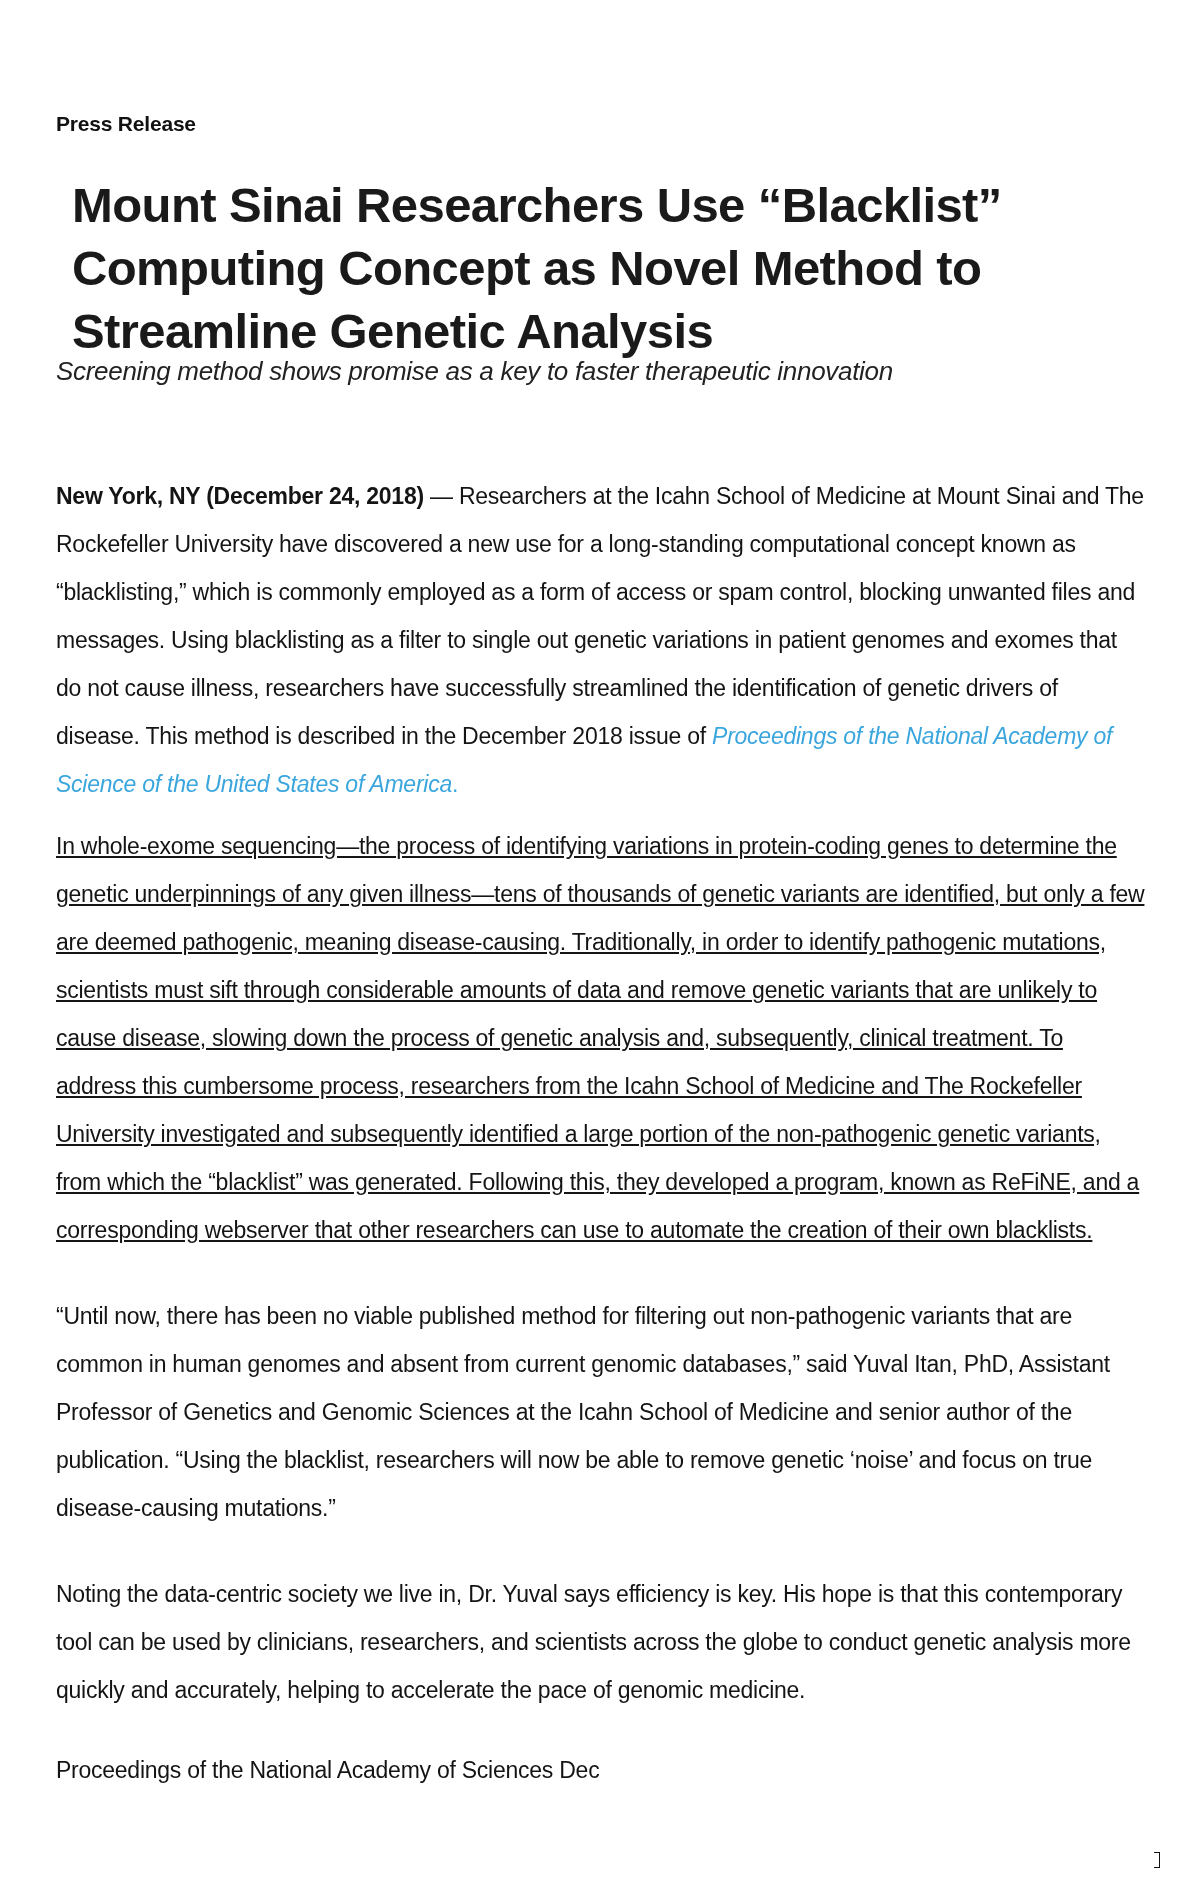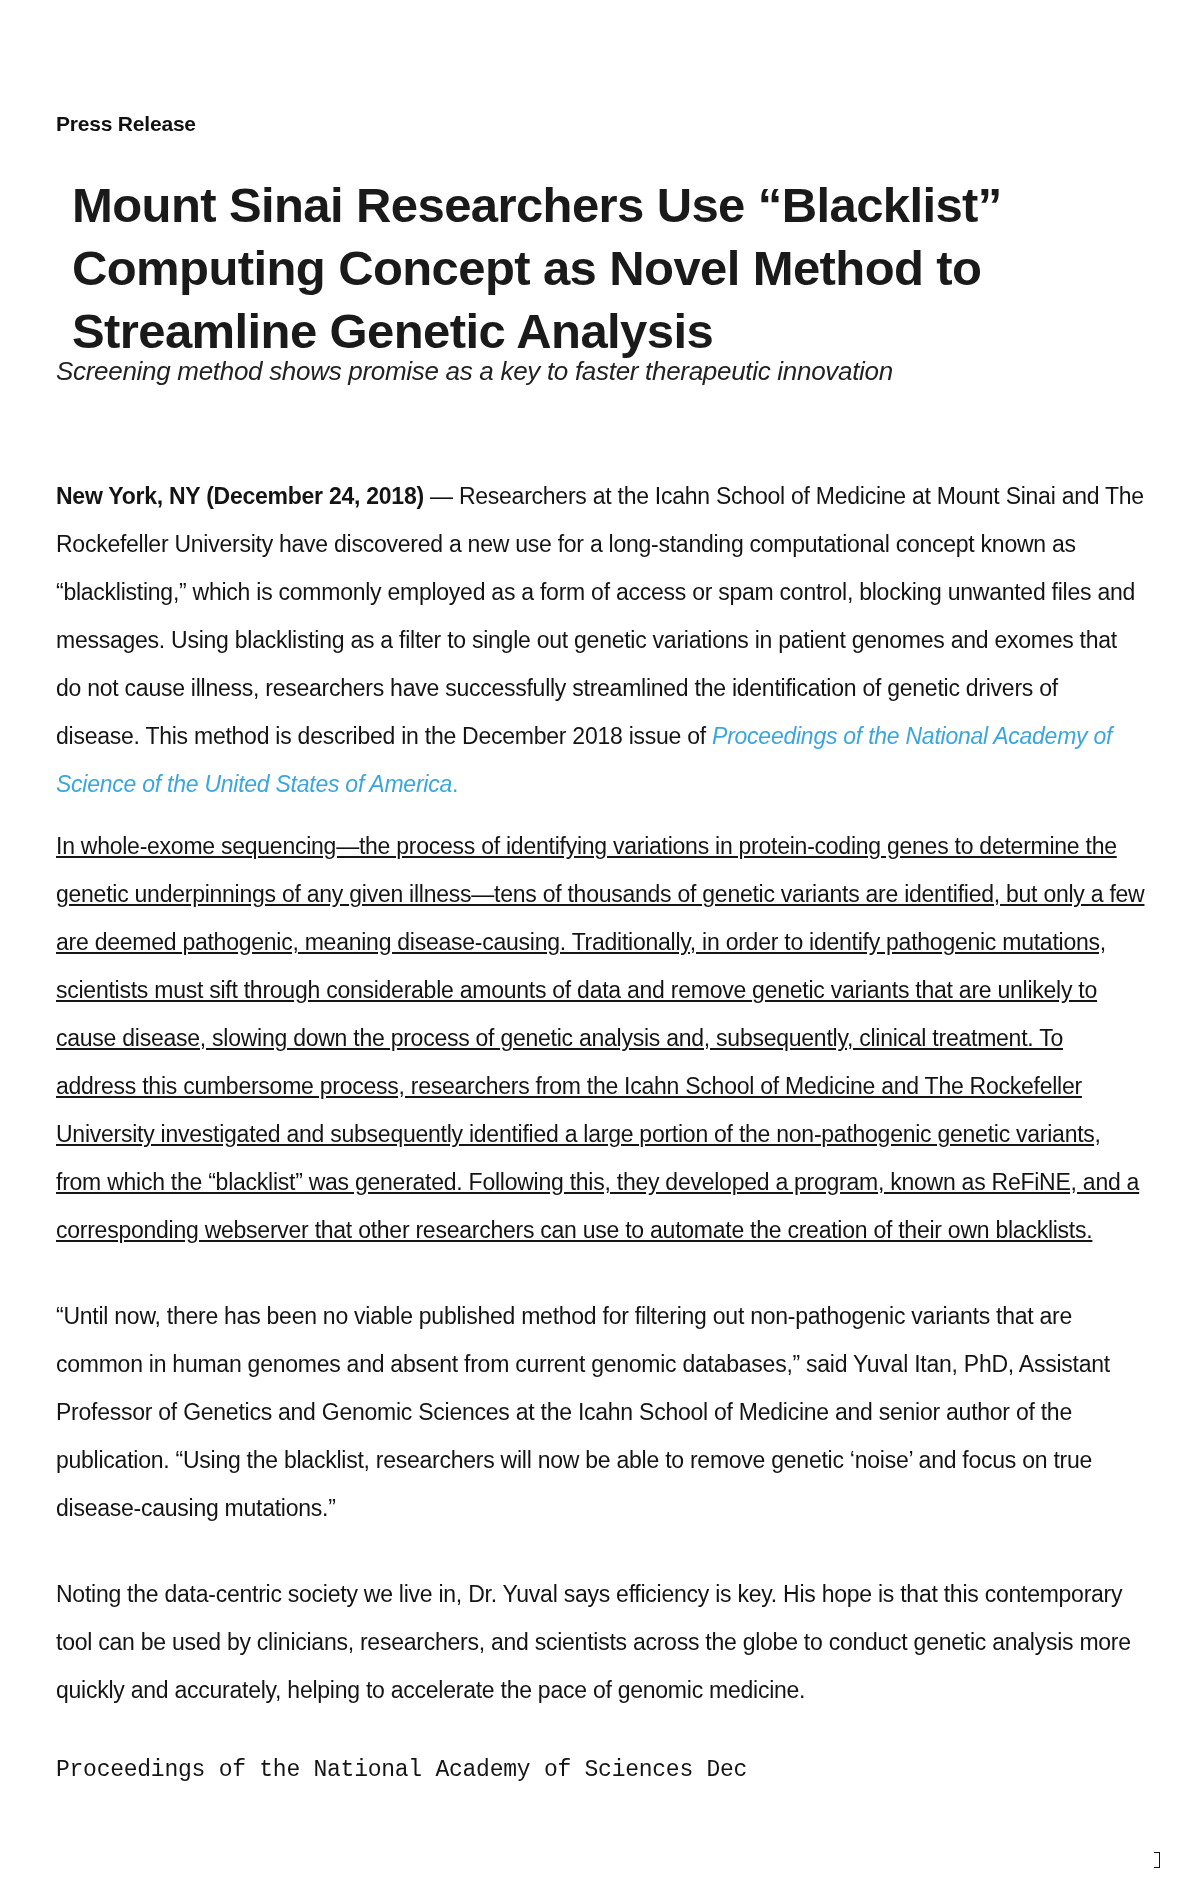--- a/index.html
+++ b/index.html
@@ -64,21 +64,21 @@
       font-size: 23px;
       line-height: 48px;
       letter-spacing: -0.25px;
       color: #141414;
     }
     .p1 { }
     .p2 { margin-top: 14px !important; text-decoration: underline; }
     .p3 { margin-top: 38px !important; }
     .p4 { margin-top: 38px !important; }
     .p5 { margin-top: 32px !important; }
-    .p6 { margin-top: 32px !important; font-family: Liberation Mono, monospace; }
+    .p6 { margin-top: 32px !important; }
     .dateline { font-weight: bold; }
     .journal-link {
       color: #3aa6dd;
       font-style: italic;
       text-decoration: none;
     }
     .period-blue { color: #3aa6dd; }
     .corner-mark {
       position: absolute;
       left: 1154px;

